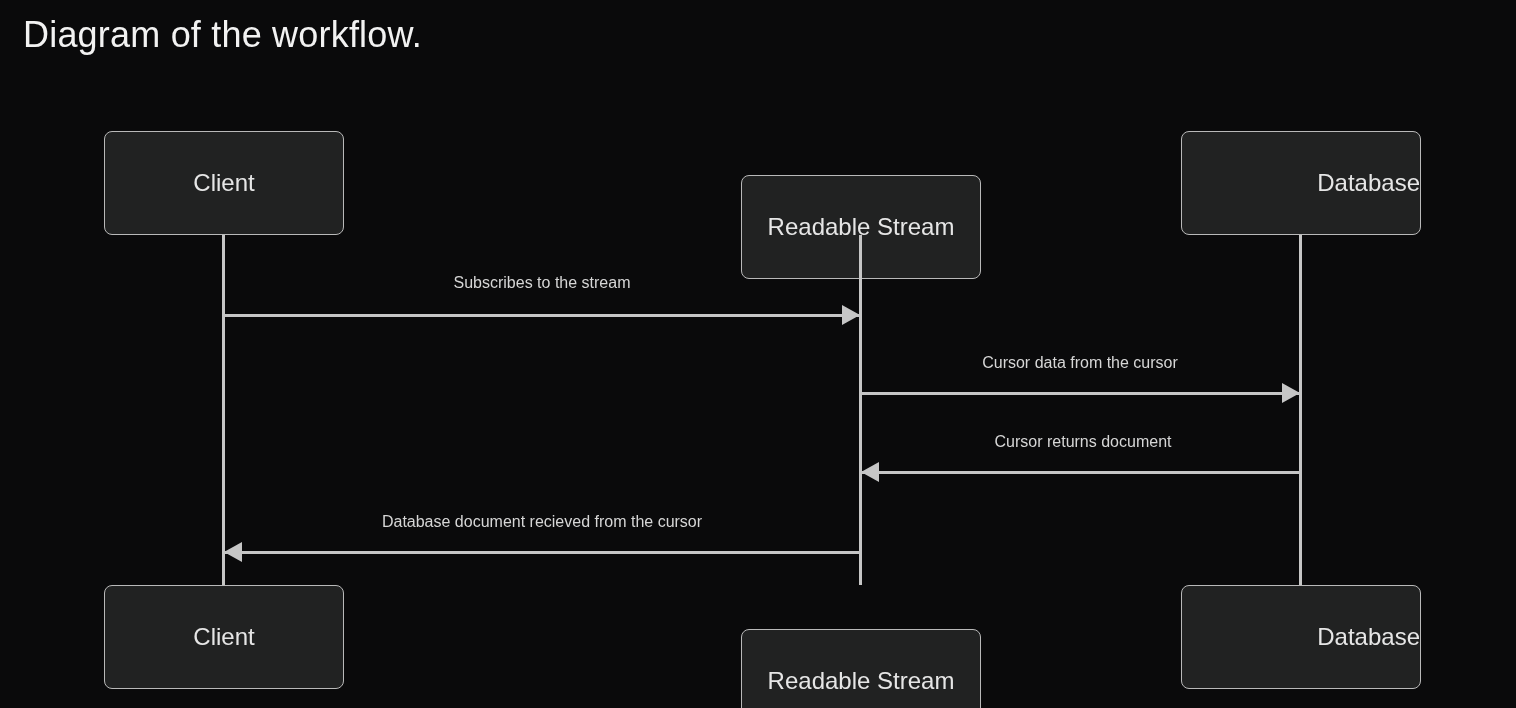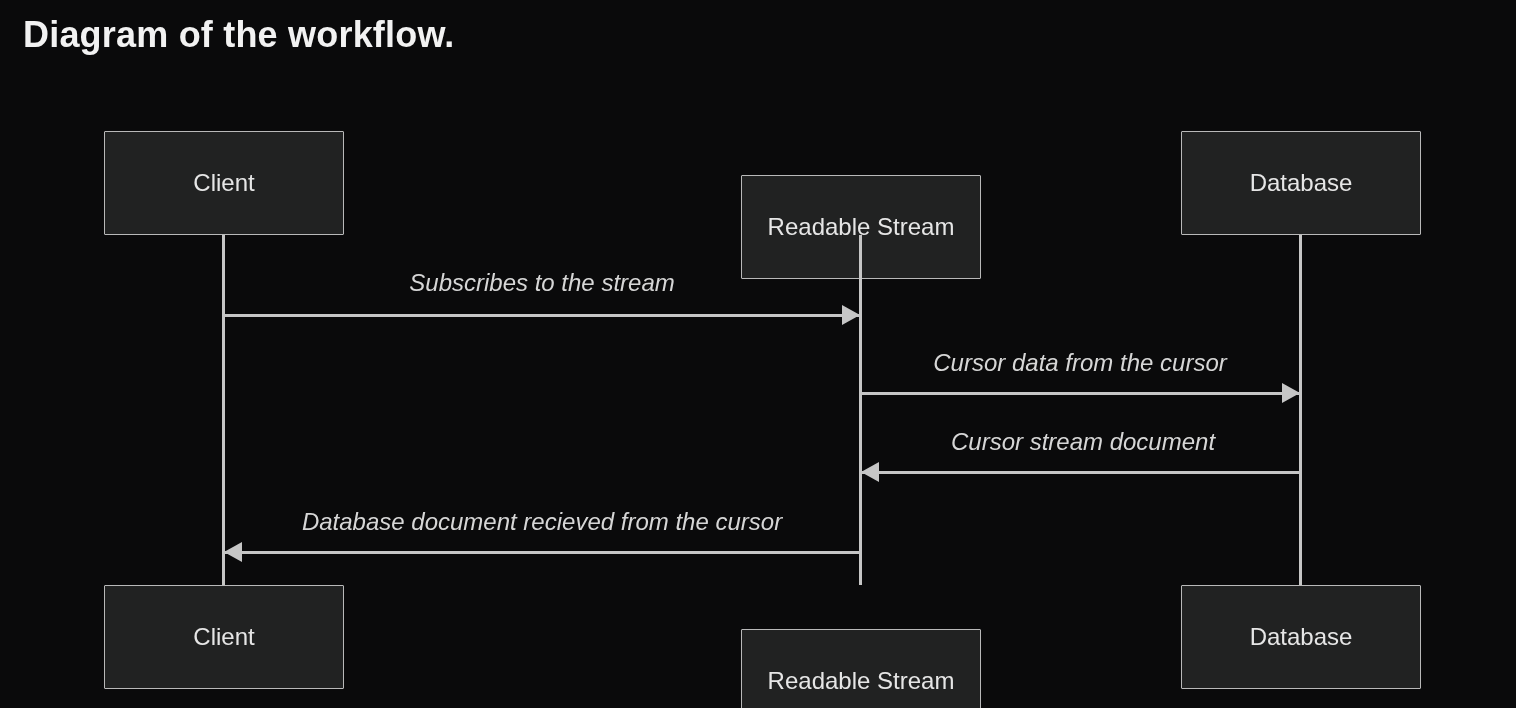--- a/index.html
+++ b/index.html
@@ -15,60 +15,59 @@
   html,body{margin:0;padding:0;background:var(--bg);}
   .stage{
     position:relative;
     width:1516px;height:708px;
     background:var(--bg);
     font-family:"Liberation Sans", sans-serif;
     overflow:hidden;
   }
   .title{
     position:absolute;left:23px;top:14px;
-    font-size:36px;font-weight:700;
+    font-size:36px;font-weight:400;
     color:var(--title-text);
     letter-spacing:0.2px;
     white-space:nowrap;
   }
   .actor{
     position:absolute;
     width:240px;height:104px;
     background:var(--actor-fill);
     border:1.5px solid var(--actor-border);
-    border-radius:1px;
+    border-radius:8px;
     display:flex;align-items:center;justify-content:center;
     color:var(--text);
     font-size:24px;
     white-space:nowrap;
   }
   .actor.col-client{left:104px;}
   .actor.col-stream{left:741px;margin-top:44px;}
-  .actor.col-db{left:1181px;}
+  .actor.col-db{left:1181px;justify-content:flex-end;}
   .actor.row-top{top:131px;}
   .actor.row-bottom{top:585px;}
   .lifeline{
     position:absolute;
     width:3px;top:235px;height:350px;
     background:var(--line);
   }
   .lifeline.col-client{left:222px;}
   .lifeline.col-stream{left:859px;}
   .lifeline.col-db{left:1299px;}
   .msg-line{
     position:absolute;height:3px;
     background:var(--line);
   }
   .msg-label{
     position:absolute;
     transform:translateX(-50%);
-    font-size:24px;line-height:27px;
+    font-size:16px;line-height:27px;
     color:var(--label-text);
     white-space:nowrap;
-    font-style:italic;
   }
   .arrowhead{
     position:absolute;width:0;height:0;
     border-top:10px solid transparent;
     border-bottom:10px solid transparent;
   }
   .arrowhead.dir-right{border-left:18px solid var(--line);}
   .arrowhead.dir-left{border-right:18px solid var(--line);}
 
   
@@ -115,21 +114,21 @@
     <div class="arrowhead dir-right"></div>
   </div>
 
   <div class="m2">
     <div class="msg-label">Cursor data from the cursor</div>
     <div class="msg-line"></div>
     <div class="arrowhead dir-right"></div>
   </div>
 
   <div class="m3">
-    <div class="msg-label">Cursor stream document</div>
+    <div class="msg-label">Cursor returns document</div>
     <div class="msg-line"></div>
     <div class="arrowhead dir-left"></div>
   </div>
 
   <div class="m4">
     <div class="msg-label">Database document recieved from the cursor</div>
     <div class="msg-line"></div>
     <div class="arrowhead dir-left"></div>
   </div>
 

